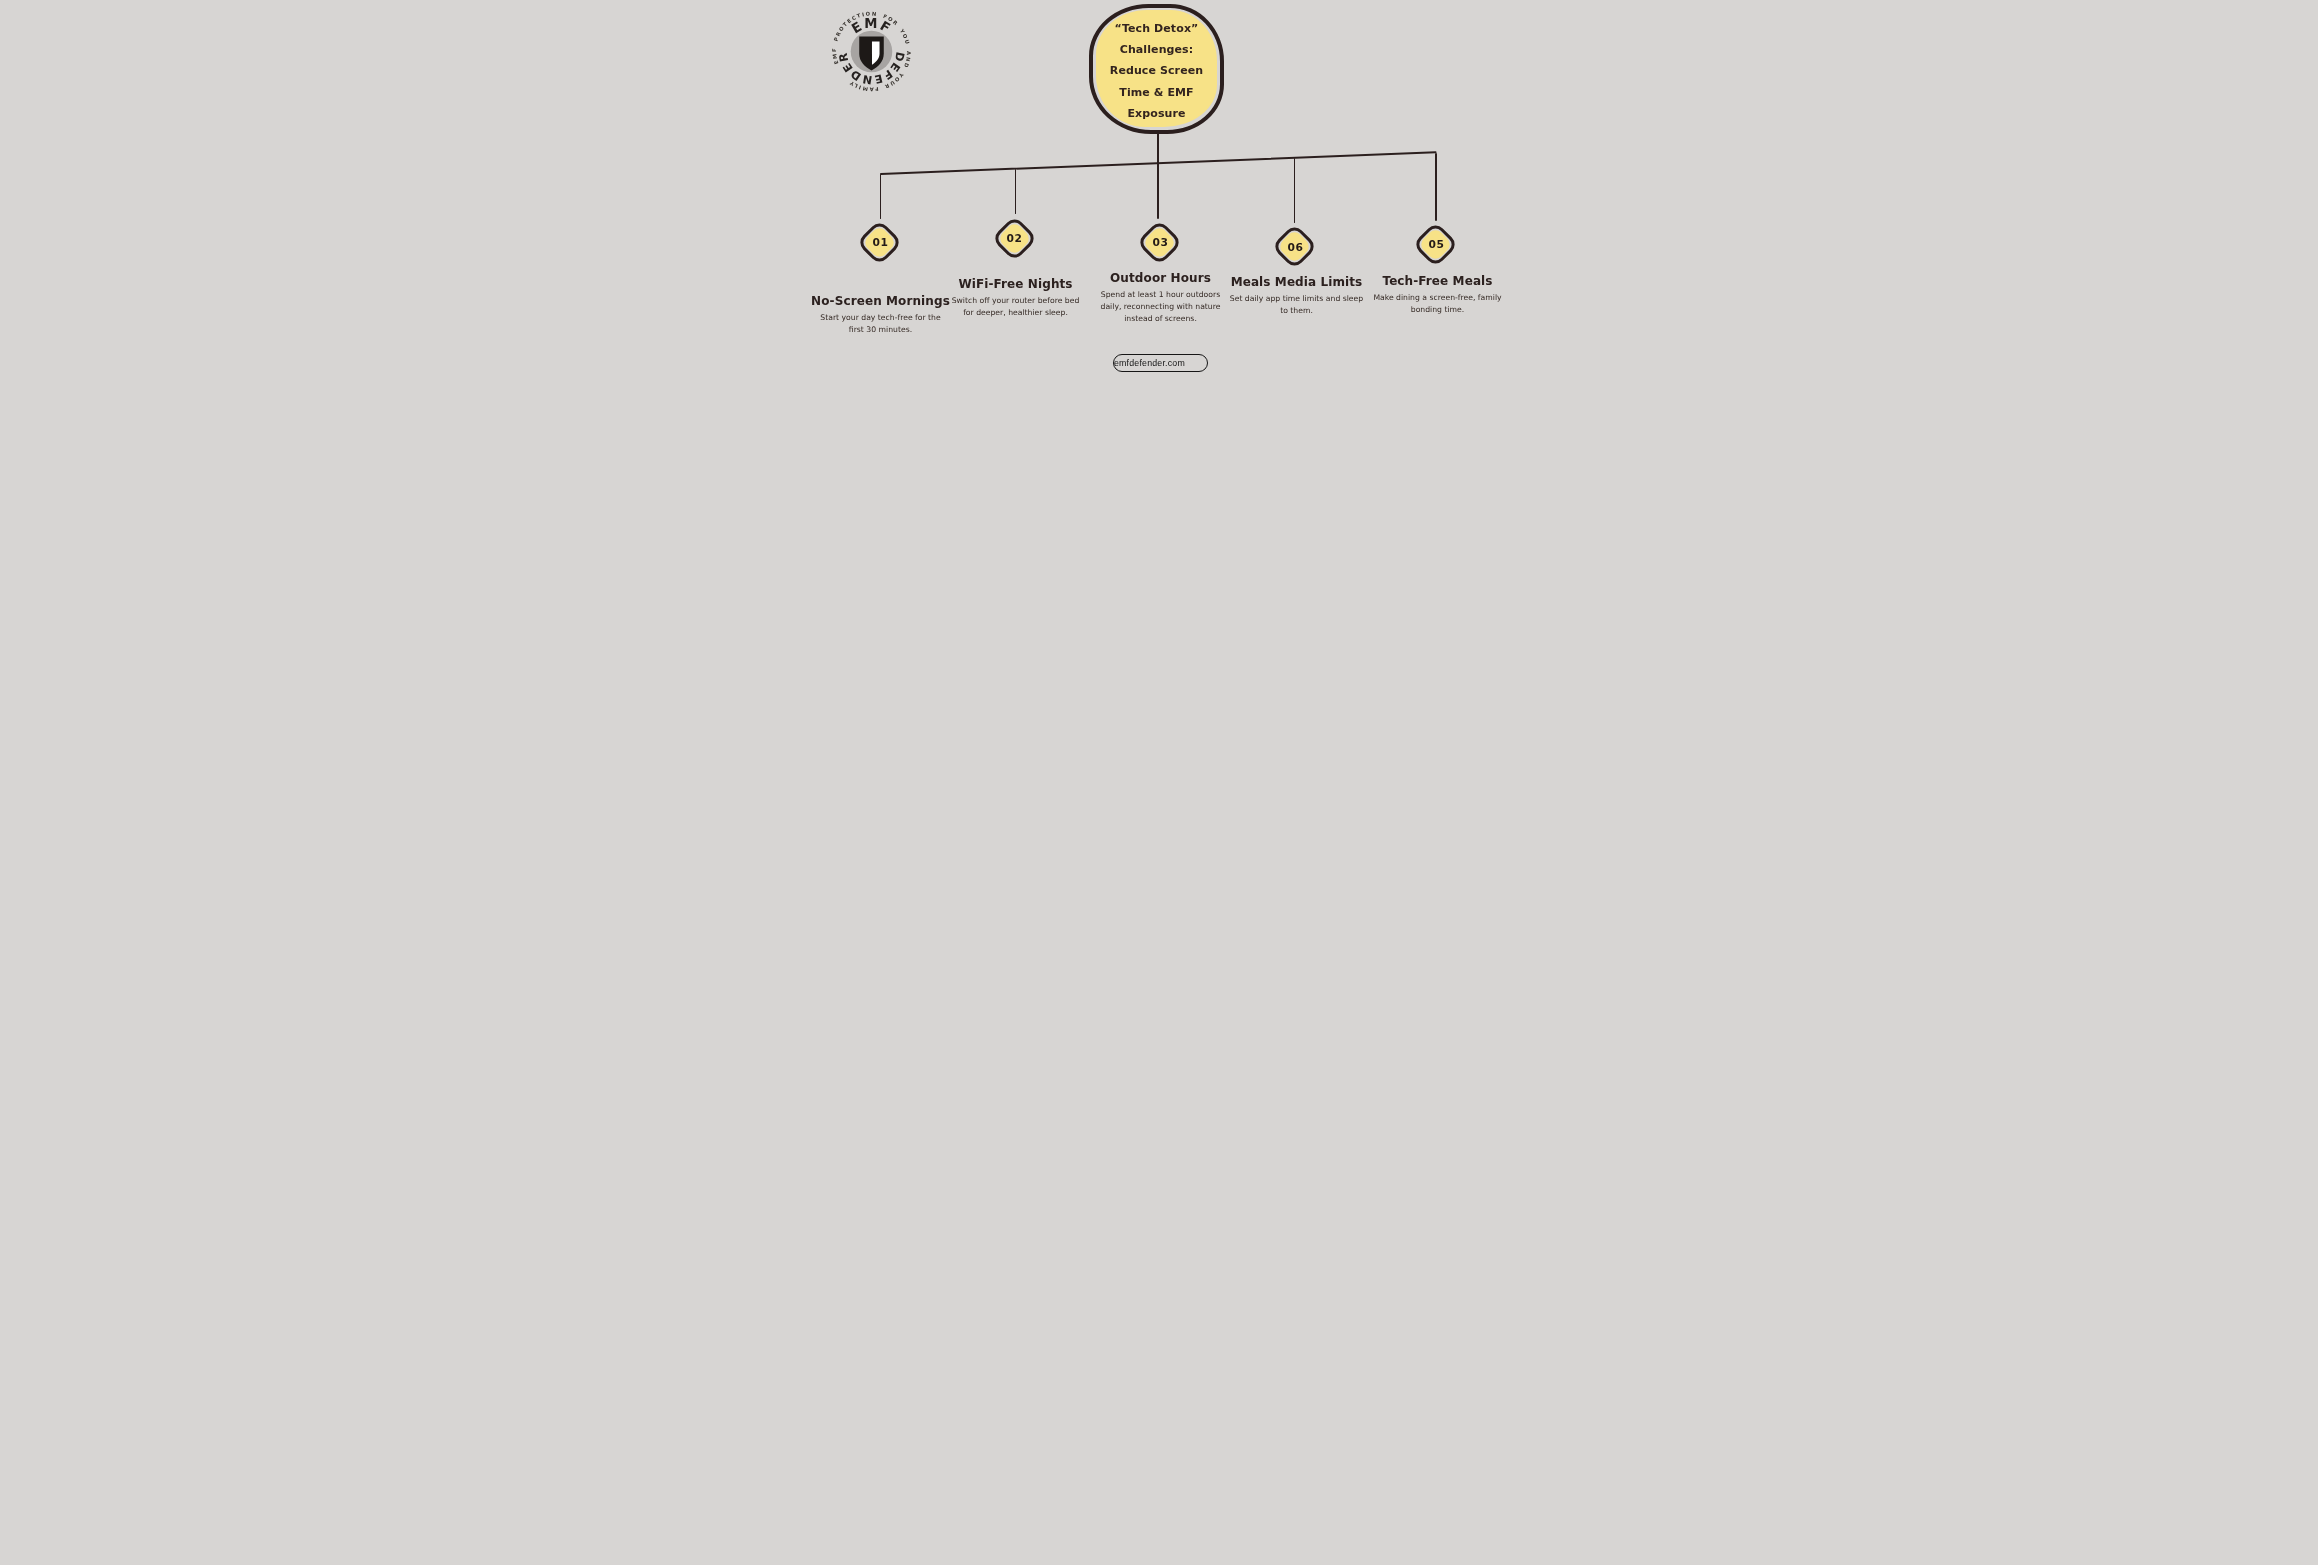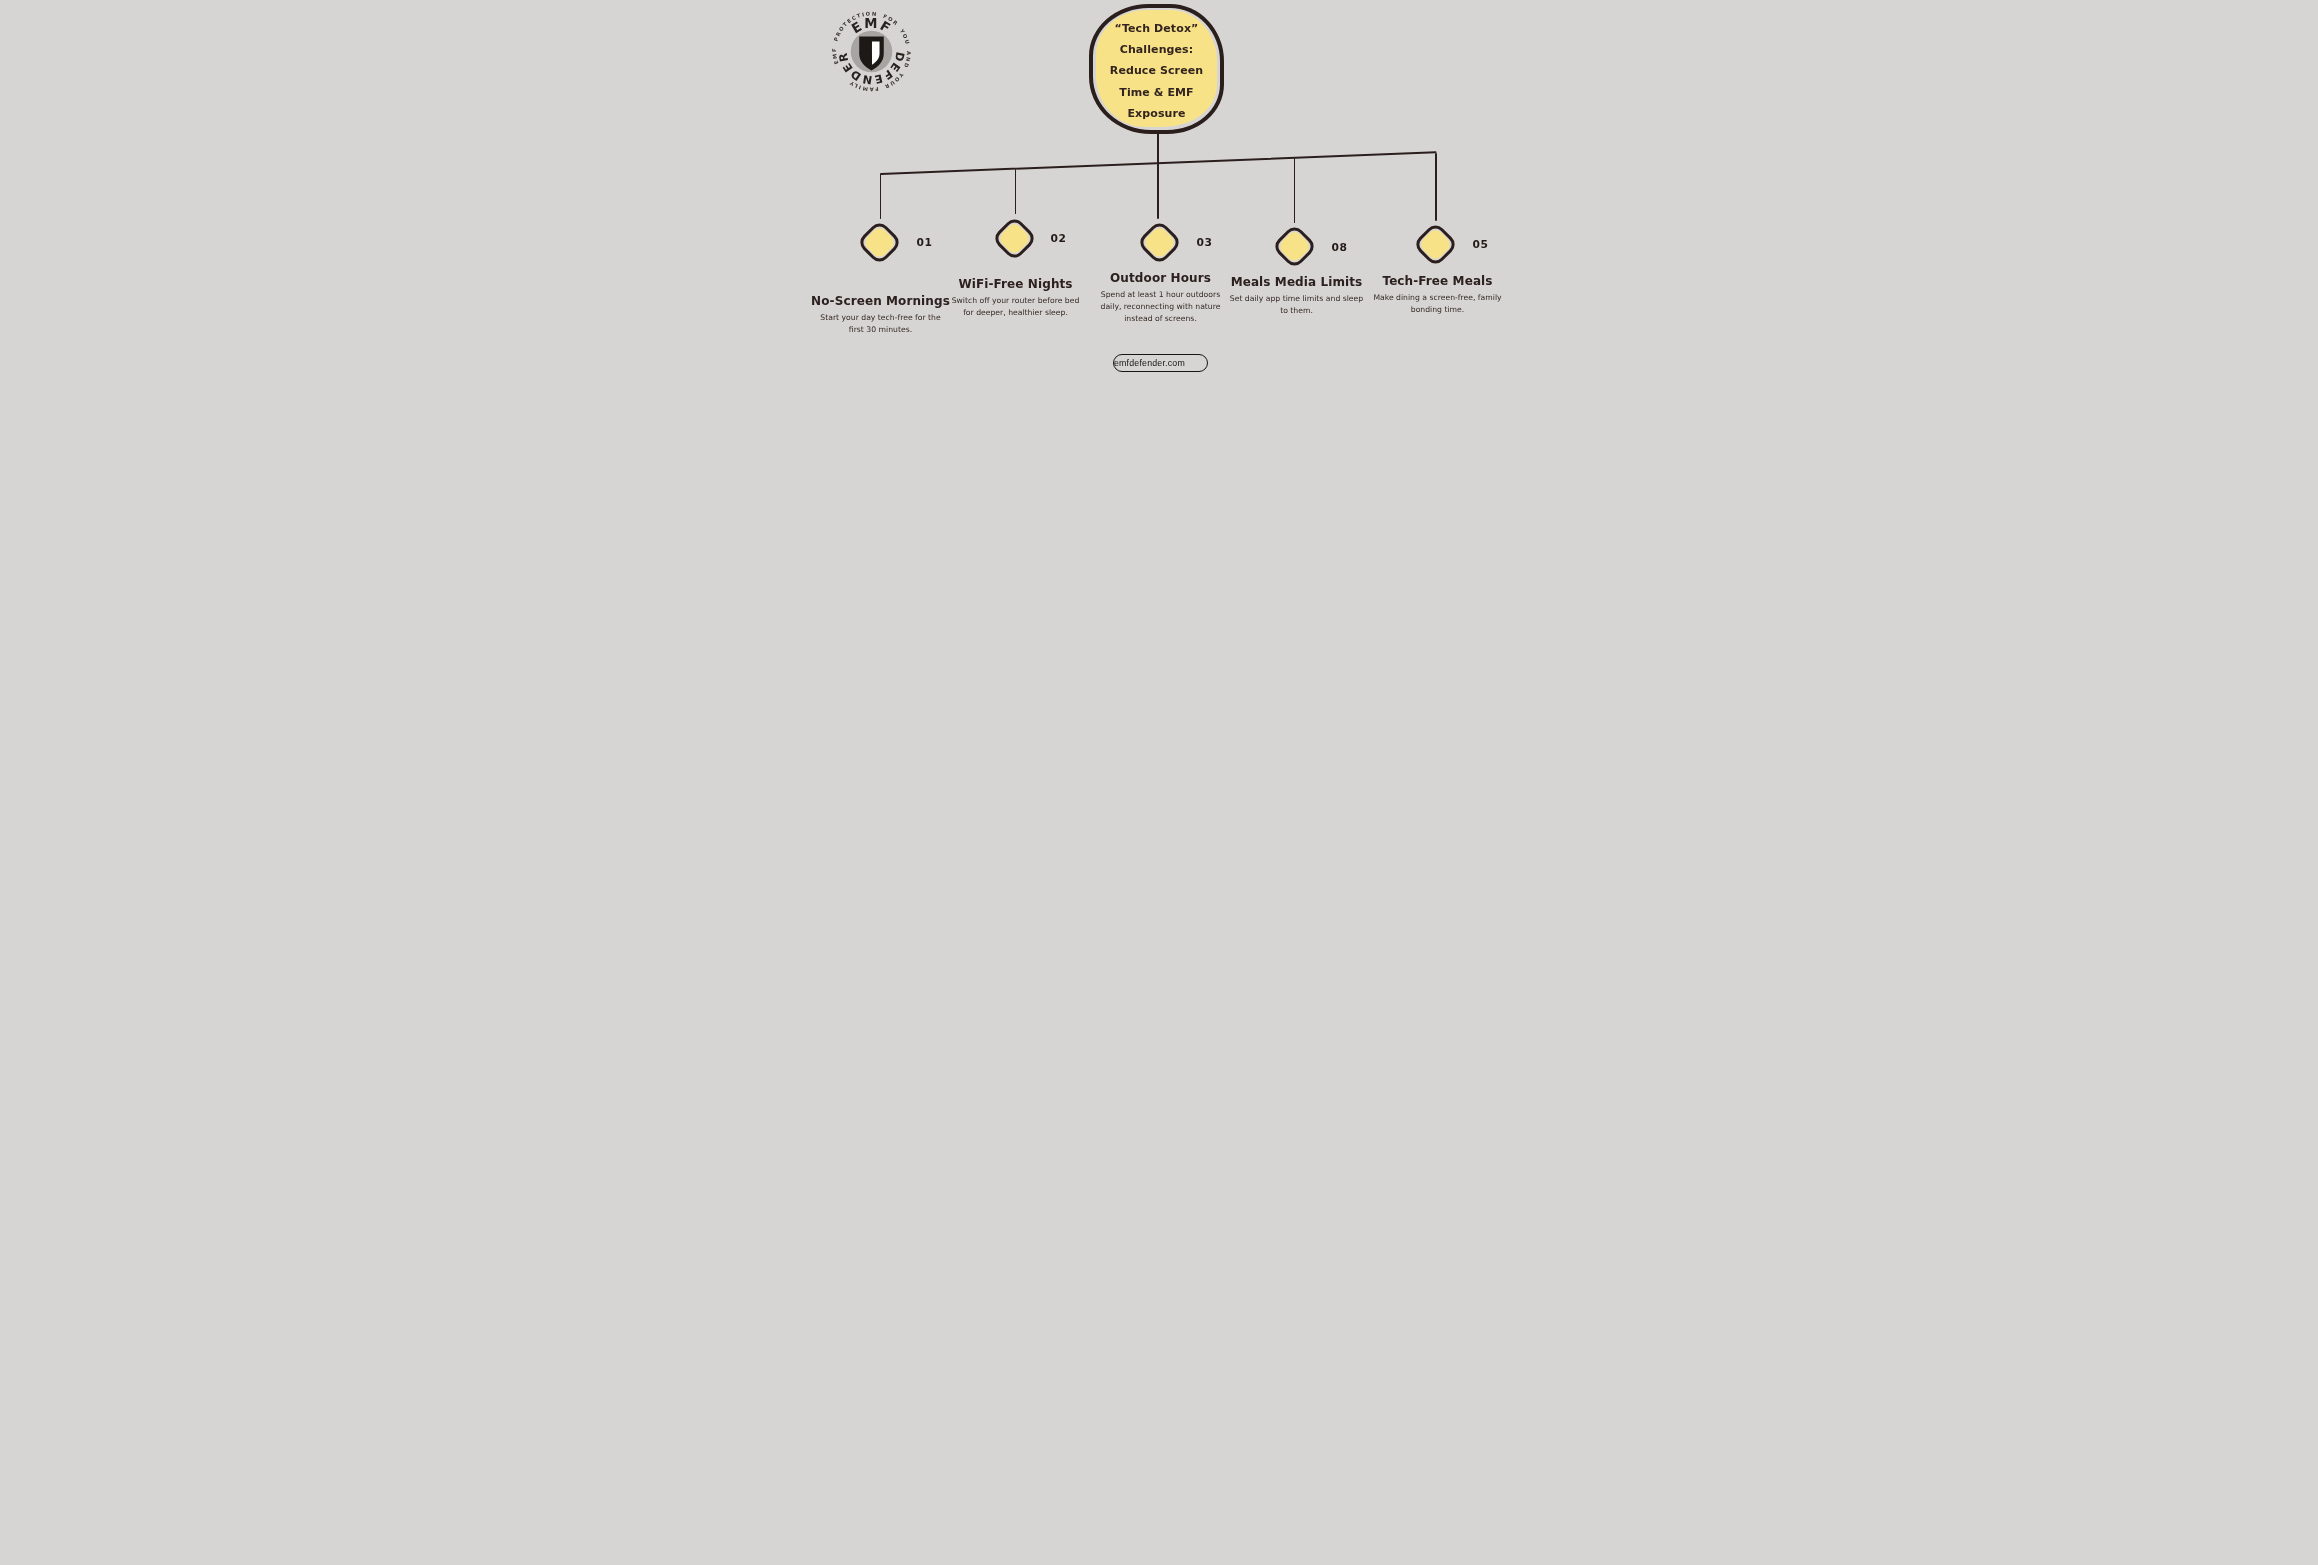--- a/index.html
+++ b/index.html
@@ -33,21 +33,21 @@
   .diamond{
     position:absolute;width:27px;height:27px;border:3.7px solid #2b1f1e;
     border-radius:10.2px;transform:rotate(45deg);background:transparent;
   }
   .diamond-fill{
     position:absolute;left:0.9px;top:0.9px;width:25px;height:25px;
     background:#f7e287;border-radius:8.3px;
   }
   .num{
     position:absolute;width:37px;text-align:center;
-    font-size:10.7px;font-weight:bold;color:#241b18;letter-spacing:0.5px;padding-left:44px;
+    font-size:10.7px;font-weight:bold;color:#241b18;letter-spacing:0.5px;
   }
   
   .item-text{position:absolute;width:167px;text-align:center;}
   .heading{font-size:12px;font-weight:bold;color:#2c211f;letter-spacing:0.1px;}
   .desc{
     margin-top:4.2px;font-size:7.7px;line-height:12px;color:#352a25;
     white-space:pre-line;
   }
   
   .footer-pill{
@@ -110,21 +110,21 @@
   <div class="num" style="left:185px;top:232px;">02</div>
 
   <div class="diamond" style="left:332px;top:226px;">
     <div class="diamond-fill"></div>
   </div>
   <div class="num" style="left:331px;top:236px;">03</div>
 
   <div class="diamond" style="left:467px;top:230px;">
     <div class="diamond-fill"></div>
   </div>
-  <div class="num" style="left:466px;top:241px;">08</div>
+  <div class="num" style="left:466px;top:241px;">06</div>
 
   <div class="diamond" style="left:608px;top:228px;">
     <div class="diamond-fill"></div>
   </div>
   <div class="num" style="left:607px;top:238px;">05</div>
 
   <div class="item-text" style="left:-14px;top:282px;margin-top:12px;">
     <div class="heading">No-Screen Mornings</div>
     <div class="desc">Start your day tech-free for the
 first 30 minutes.</div>

